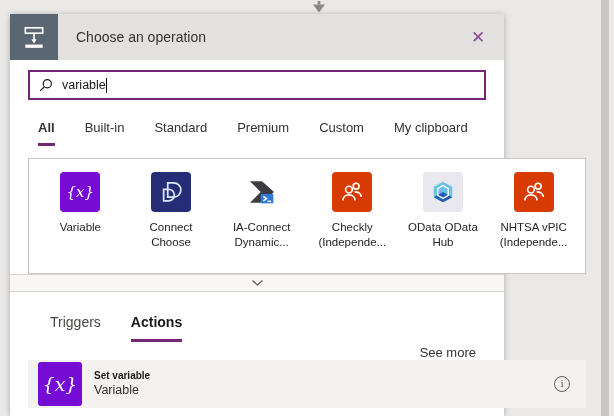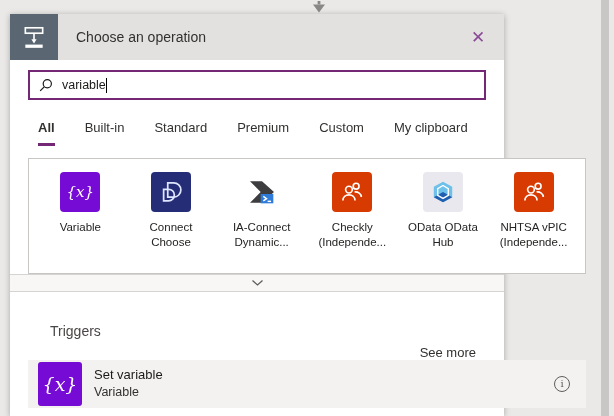--- a/index.html
+++ b/index.html
@@ -88,38 +88,38 @@
   
   .collapse-bar {
     position:absolute; top:260px; left:0; right:0; height:18px;
     background:#f8f7f6; border-top:1px solid #d6d4d2; border-bottom:1px solid #d6d4d2;
     display:flex; align-items:center; justify-content:center; cursor:pointer;
   }
 
   
   .results-header {
     position:absolute; top:300px; left:40px; right:28px;
-    display:flex; gap:30px; align-items:center; font-size:14px;
+    display:flex; gap:30px; align-items:flex-start; font-size:14px;
   }
   .rtab { padding-bottom:9px; border-bottom:3px solid transparent; cursor:pointer; color:#494745; }
   .rtab.active { font-weight:bold; color:#1b1a19; border-bottom-color:#742774; }
   .see-more { margin-left:auto; font-size:13px; color:#323130; cursor:pointer; padding-top:1px;margin-top:30px; }
 
   
   .result-row {
     position:absolute; top:346px; left:18px; width:558px; height:48px;
     background:#f3f2f1; display:flex; align-items:center; cursor:pointer;
   }
   .result-icon {
     width:44px; height:44px; margin-left:10px; border-radius:3px; background:#770bd6;
     display:flex; align-items:center; justify-content:center; flex:0 0 44px;
   }
   .result-icon .glyph-x { font-size:19px; }
   .result-text { margin-left:12px; }
-  .result-title { font-size:13px; font-weight:normal; color:#1b1a19; line-height:1.3; }
+  .result-title { font-size:10px; font-weight:bold; color:#1b1a19; line-height:1.3; }
   .result-subtitle { font-size:12.5px; color:#323130; line-height:1.3; }
   .info-btn {
     margin-left:auto; margin-right:16px; width:16px; height:16px; border-radius:50%;
     border:1px solid #605e5c; color:#605e5c;
     font-family:"DejaVu Serif", serif; font-size:10px; line-height:14px; text-align:center;
     cursor:pointer; flex:0 0 16px;
   }
 </style>
 </head>
 <body>
@@ -264,20 +264,21 @@
   </div>
 
   <div class="collapse-bar">
     <svg width="13" height="8" viewBox="0 0 13 8">
       <polyline points="1.5,1.5 6.5,6 11.5,1.5" fill="none" stroke="#605e5c" stroke-width="1.3"></polyline>
     </svg>
   </div>
 
   <div class="results-header">
     <div class="rtab">Triggers</div>
+    <div class="rtab active">Actions</div>
     <div class="see-more">See more</div>
   </div>
 
   <div class="result-row">
     <div class="result-icon">
       <span class="glyph-x">{x}</span>
     </div>
     <div class="result-text">
       <div class="result-title">Set variable</div>
       <div class="result-subtitle">Variable</div>

